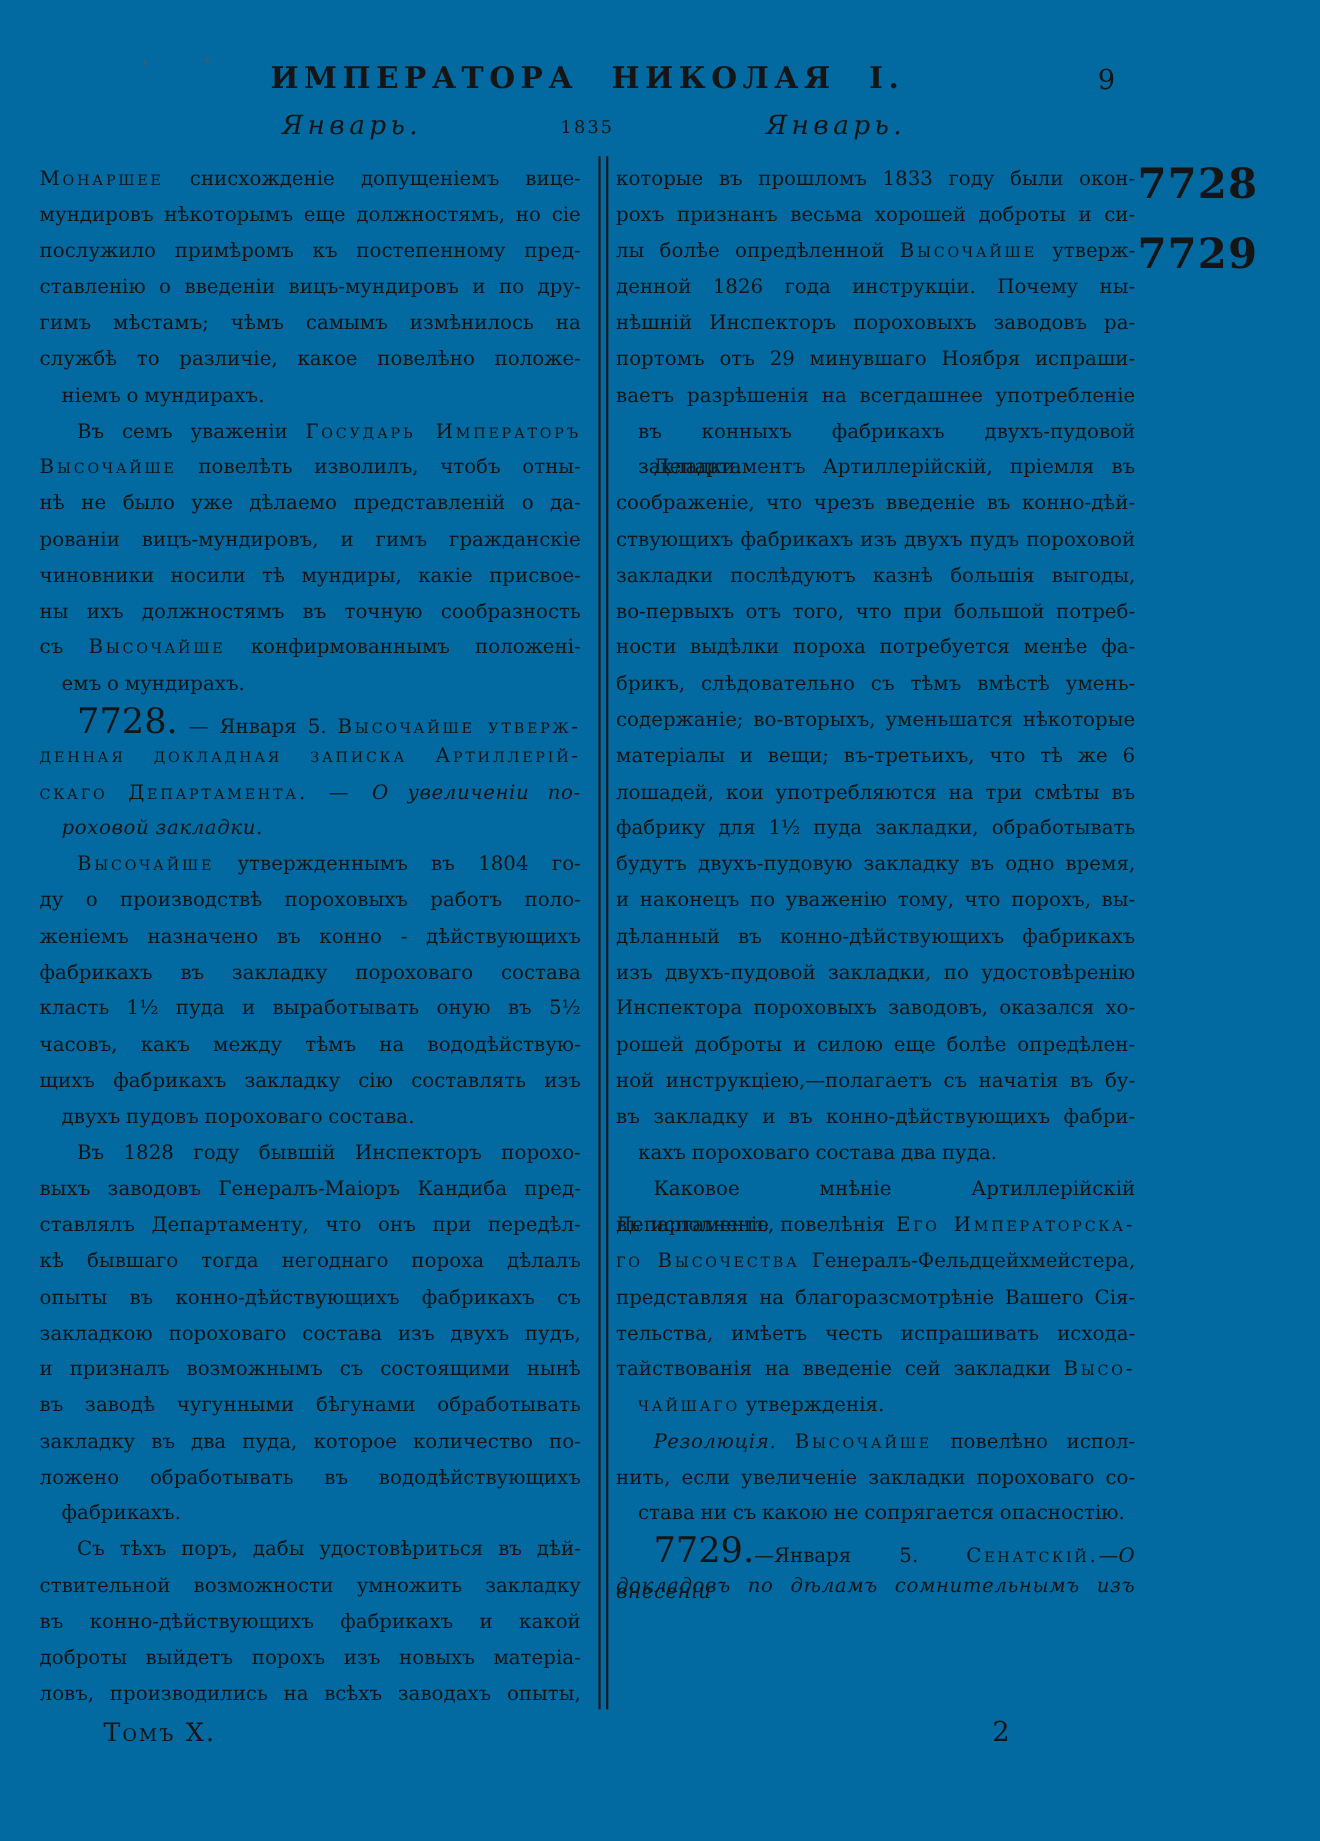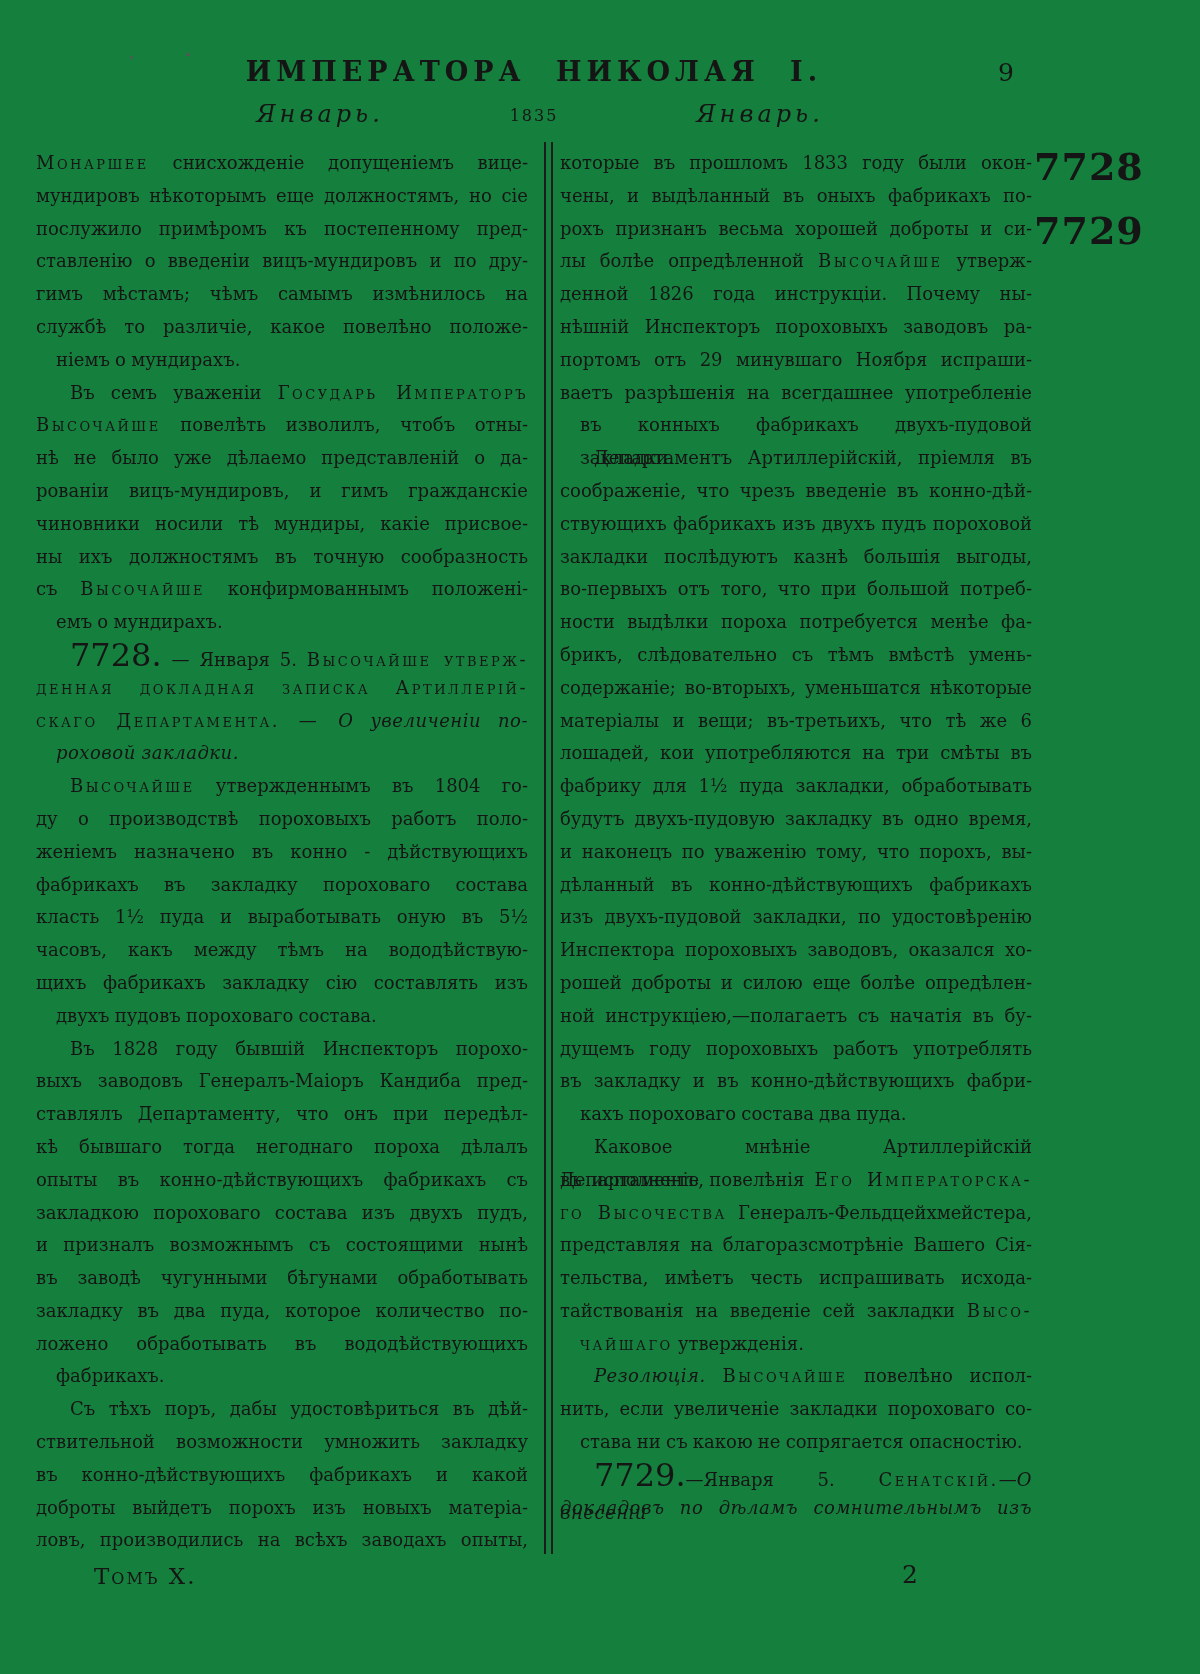--- a/index.html
+++ b/index.html
@@ -1,17 +1,17 @@
 <!DOCTYPE html>
 <html><head>
 <meta charset="utf-8">
 <style>
   html,body{margin:0;padding:0;background:#ffffff;}
   .page{
-    position:relative;width:1200px;height:1674px;background:#15803d;
+    position:relative;width:1200px;height:1674px;background:#0369a1;
     font-family:"DejaVu Serif", serif;color:#151515;overflow:hidden;
   }
   
   .hdr{
     position:absolute;left:36px;top:56px;width:996px;text-align:center;
     font-weight:bold;font-size:27px;letter-spacing:5px;word-spacing:16px;white-space:nowrap;
   }
   .pnum{position:absolute;left:998px;top:58px;font-size:25px;}
   .rh{position:absolute;top:100px;font-style:italic;font-size:24px;letter-spacing:4px;word-spacing:4px;}
   .rh-left{left:120px;width:400px;text-align:center;}
@@ -107,21 +107,20 @@
       <div class="ln"><span class="s-p">ложено обработывать въ вододѣйствующихъ</span></div>
       <div class="ln end"><span class="s-p">фабрикахъ.</span></div>
       <div class="ln ind"><span class="s-p">Съ тѣхъ поръ, дабы удостовѣриться въ дѣй-</span></div>
       <div class="ln"><span class="s-p">ствительной возможности умножить закладку</span></div>
       <div class="ln"><span class="s-p">въ конно-дѣйствующихъ фабрикахъ и какой</span></div>
       <div class="ln"><span class="s-p">доброты выйдетъ порохъ изъ новыхъ матеріа-</span></div>
       <div class="ln"><span class="s-p">ловъ, производились на всѣхъ заводахъ опыты,</span></div>
     </div>
   <div class="col" id="col-right">
       <div class="ln"><span class="s-p">которые въ прошломъ 1833 году были окон-</span></div>
-      <div class="ln"><span class="s-p">чены, и выдѣланный въ оныхъ фабрикахъ по-</span></div>
       <div class="ln"><span class="s-p">рохъ признанъ весьма хорошей доброты и си-</span></div>
       <div class="ln"><span class="s-p">лы болѣе опредѣленной </span><span class="s-sc">Высочайше</span><span class="s-p"> утверж-</span></div>
       <div class="ln"><span class="s-p">денной 1826 года инструкціи. Почему ны-</span></div>
       <div class="ln"><span class="s-p">нѣшній Инспекторъ пороховыхъ заводовъ ра-</span></div>
       <div class="ln"><span class="s-p">портомъ отъ 29 минувшаго Ноября испраши-</span></div>
       <div class="ln"><span class="s-p">ваетъ разрѣшенія на всегдашнее употребленіе</span></div>
       <div class="ln end"><span class="s-p">въ конныхъ фабрикахъ двухъ-пудовой закладки.</span></div>
       <div class="ln ind"><span class="s-p">Департаментъ Артиллерійскій, пріемля въ</span></div>
       <div class="ln"><span class="s-p">соображеніе, что чрезъ введеніе въ конно-дѣй-</span></div>
       <div class="ln"><span class="s-p">ствующихъ фабрикахъ изъ двухъ пудъ пороховой</span></div>
@@ -133,21 +132,20 @@
       <div class="ln"><span class="s-p">матеріалы и вещи; въ-третьихъ, что тѣ же 6</span></div>
       <div class="ln"><span class="s-p">лошадей, кои употребляются на три смѣты въ</span></div>
       <div class="ln"><span class="s-p">фабрику для 1½ пуда закладки, обработывать</span></div>
       <div class="ln"><span class="s-p">будутъ двухъ-пудовую закладку въ одно время,</span></div>
       <div class="ln"><span class="s-p">и наконецъ по уваженію тому, что порохъ, вы-</span></div>
       <div class="ln"><span class="s-p">дѣланный въ конно-дѣйствующихъ фабрикахъ</span></div>
       <div class="ln"><span class="s-p">изъ двухъ-пудовой закладки, по удостовѣренію</span></div>
       <div class="ln"><span class="s-p">Инспектора пороховыхъ заводовъ, оказался хо-</span></div>
       <div class="ln"><span class="s-p">рошей доброты и силою еще болѣе опредѣлен-</span></div>
       <div class="ln"><span class="s-p">ной инструкціею,—полагаетъ съ начатія въ бу-</span></div>
-      <div class="ln"><span class="s-p">дущемъ году пороховыхъ работъ употреблять</span></div>
       <div class="ln"><span class="s-p">въ закладку и въ конно-дѣйствующихъ фабри-</span></div>
       <div class="ln end"><span class="s-p">кахъ пороховаго состава два пуда.</span></div>
       <div class="ln ind"><span class="s-p">Каковое мнѣніе Артиллерійскій Департаментъ,</span></div>
       <div class="ln"><span class="s-p">въ исполненіе повелѣнія </span><span class="s-sc">Его Императорска-</span></div>
       <div class="ln"><span class="s-sc">го Высочества</span><span class="s-p"> Генералъ-Фельдцейхмейстера,</span></div>
       <div class="ln"><span class="s-p">представляя на благоразсмотрѣніе Вашего Сія-</span></div>
       <div class="ln"><span class="s-p">тельства, имѣетъ честь испрашивать исхода-</span></div>
       <div class="ln"><span class="s-p">тайствованія на введеніе сей закладки </span><span class="s-sc">Высо-</span></div>
       <div class="ln end"><span class="s-sc">чайшаго</span><span class="s-p"> утвержденія.</span></div>
       <div class="ln ind"><span class="s-it">Резолюція.</span><span class="s-p"> </span><span class="s-sc">Высочайше</span><span class="s-p"> повелѣно испол-</span></div>

